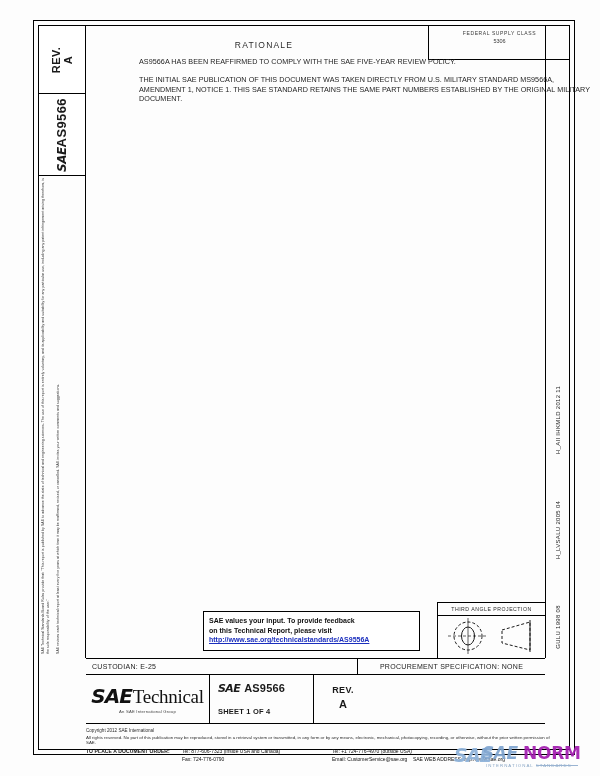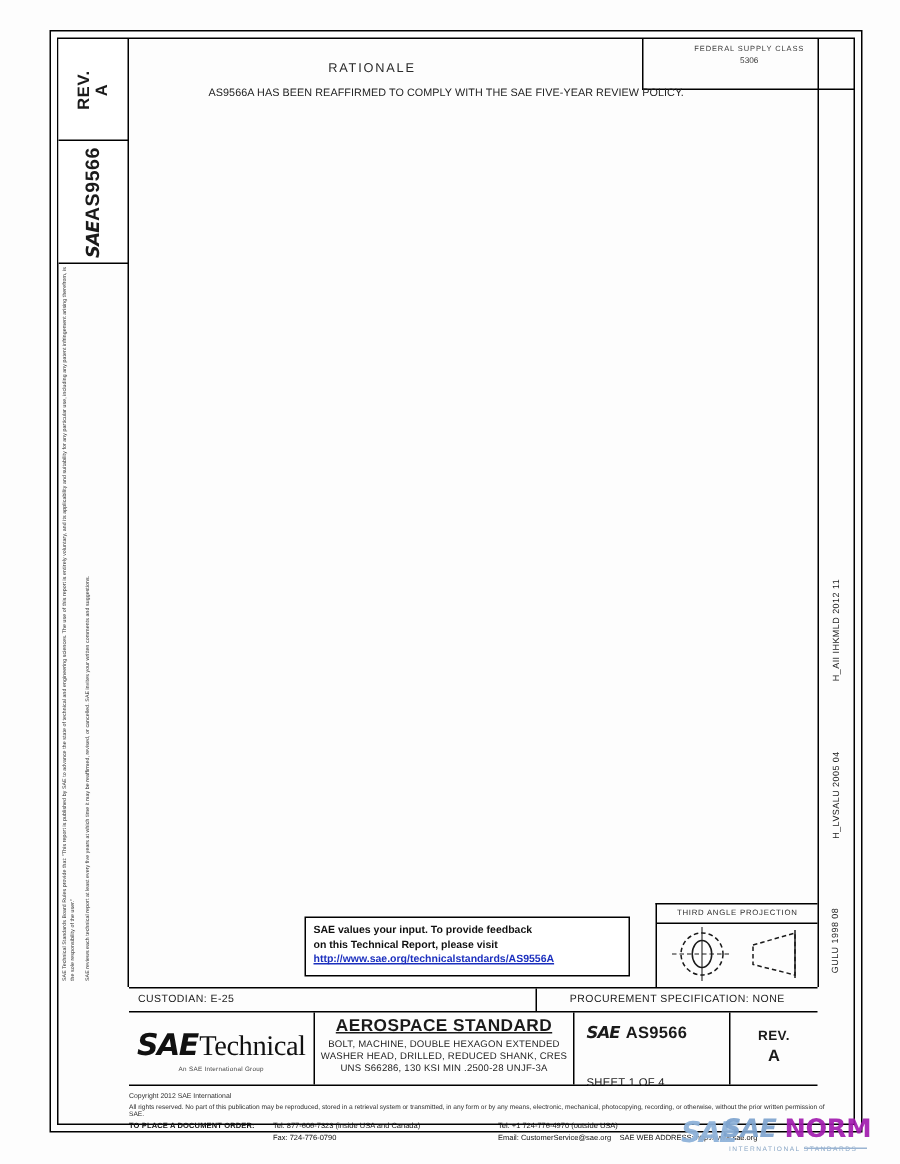--- a/index.html
+++ b/index.html
@@ -108,21 +108,21 @@
     box-sizing: border-box;
     text-align: center;
     padding-top: 4px;
   }
   #fsc-box .l1 { font-size: 5px; letter-spacing: .6px; color:#3a3a3a; }
   #fsc-box .l2 { font-size: 5.5px; margin-top: 2px; color:#3a3a3a; }
 
   
   #rationale-title {
     position: absolute;
-    left: 78px; top: 40px;
+    left: 94px; top: 40px;
     width: 340px;
     text-align: center;
     font-size: 8.5px;
     letter-spacing: 1.2px;
     color: #2b2b2b;
   }
   #rationale-body {
     position: absolute;
     left: 91px; top: 57px;
     width: 455px;
@@ -304,21 +304,21 @@
     padding: 7px 0 0 8px;
   }
   #tb-num .numline { display: flex; align-items: baseline; }
   #tb-num .sae-mini2 {
     font-family: "DejaVu Sans", sans-serif;
     font-weight: bold; font-style: italic;
     font-size: 11px; letter-spacing: -.6px;
     margin-right: 4px;
   }
   #tb-num .docno { font-size: 11px; font-weight: bold; letter-spacing: .2px; }
-  #tb-num .sheet { font-size: 7.5px; margin-top: 22px; letter-spacing: .2px; }
+  #tb-num .sheet { font-size: 7.5px; margin-top: 12px; letter-spacing: .2px; font-weight: bold; }
   #tb-rev {
     width: 58px;
     box-sizing: border-box;
     text-align: center;
     padding-top: 10px;
   }
   #tb-rev .rl { font-size: 9px; font-weight: bold; letter-spacing: .3px; }
   #tb-rev .rv { font-size: 11px; font-weight: bold; margin-top: 3px; }
 
   
@@ -417,20 +417,21 @@
   </div>
 
   <div id="fsc-box">
     <div class="l1">FEDERAL SUPPLY CLASS</div>
     <div class="l2">5306</div>
   </div>
 
   <div id="rationale-title">RATIONALE</div>
   <div id="rationale-body">
     <p>AS9566A HAS BEEN REAFFIRMED TO COMPLY WITH THE SAE FIVE-YEAR REVIEW POLICY.</p>
+    <p>THE INITIAL SAE PUBLICATION OF THIS DOCUMENT WAS TAKEN DIRECTLY  FROM U.S. MILITARY STANDARD MS9566A,  AMENDMENT 1, NOTICE 1. THIS SAE STANDARD RETAINS THE SAME PART NUMBERS ESTABLISHED BY THE ORIGINAL MILITARY DOCUMENT.</p>
   </div>
 
   <div id="rcode-rule"></div>
   <div class="rcode" id="rcode-1">
     <span>H_AII IHKMLD 2012 11</span>
   </div>
   <div class="rcode" id="rcode-2">
     <span>H_LVSALU 2005 04</span>
   </div>
   <div class="rcode" id="rcode-3">
@@ -467,28 +468,20 @@
   <div id="title-block">
 
     <div id="tb-logo">
       <div class="sae-logo-wrap">
         <span class="sae-mark">SAE</span>
         <span class="aero-word">Technical</span>
       </div>
       <div class="sub">An SAE International Group</div>
     </div>
 
-    <div id="tb-center">
-      <div id="tb-std-name">AEROSPACE STANDARD</div>
-      <div id="tb-desc">
-        <div>BOLT, MACHINE, DOUBLE HEXAGON EXTENDED</div>
-        <div>WASHER HEAD, DRILLED, REDUCED SHANK, CRES</div>
-        <div>UNS S66286, 130 KSI MIN .2500-28 UNJF-3A</div>
-      </div>
-    </div>
 
     <div id="tb-num">
       <div class="numline">
         <span class="sae-mini2">SAE</span>
         <span class="docno">AS9566</span>
       </div>
       <div class="sheet">SHEET 1 OF 4</div>
     </div>
 
     <div id="tb-rev">

